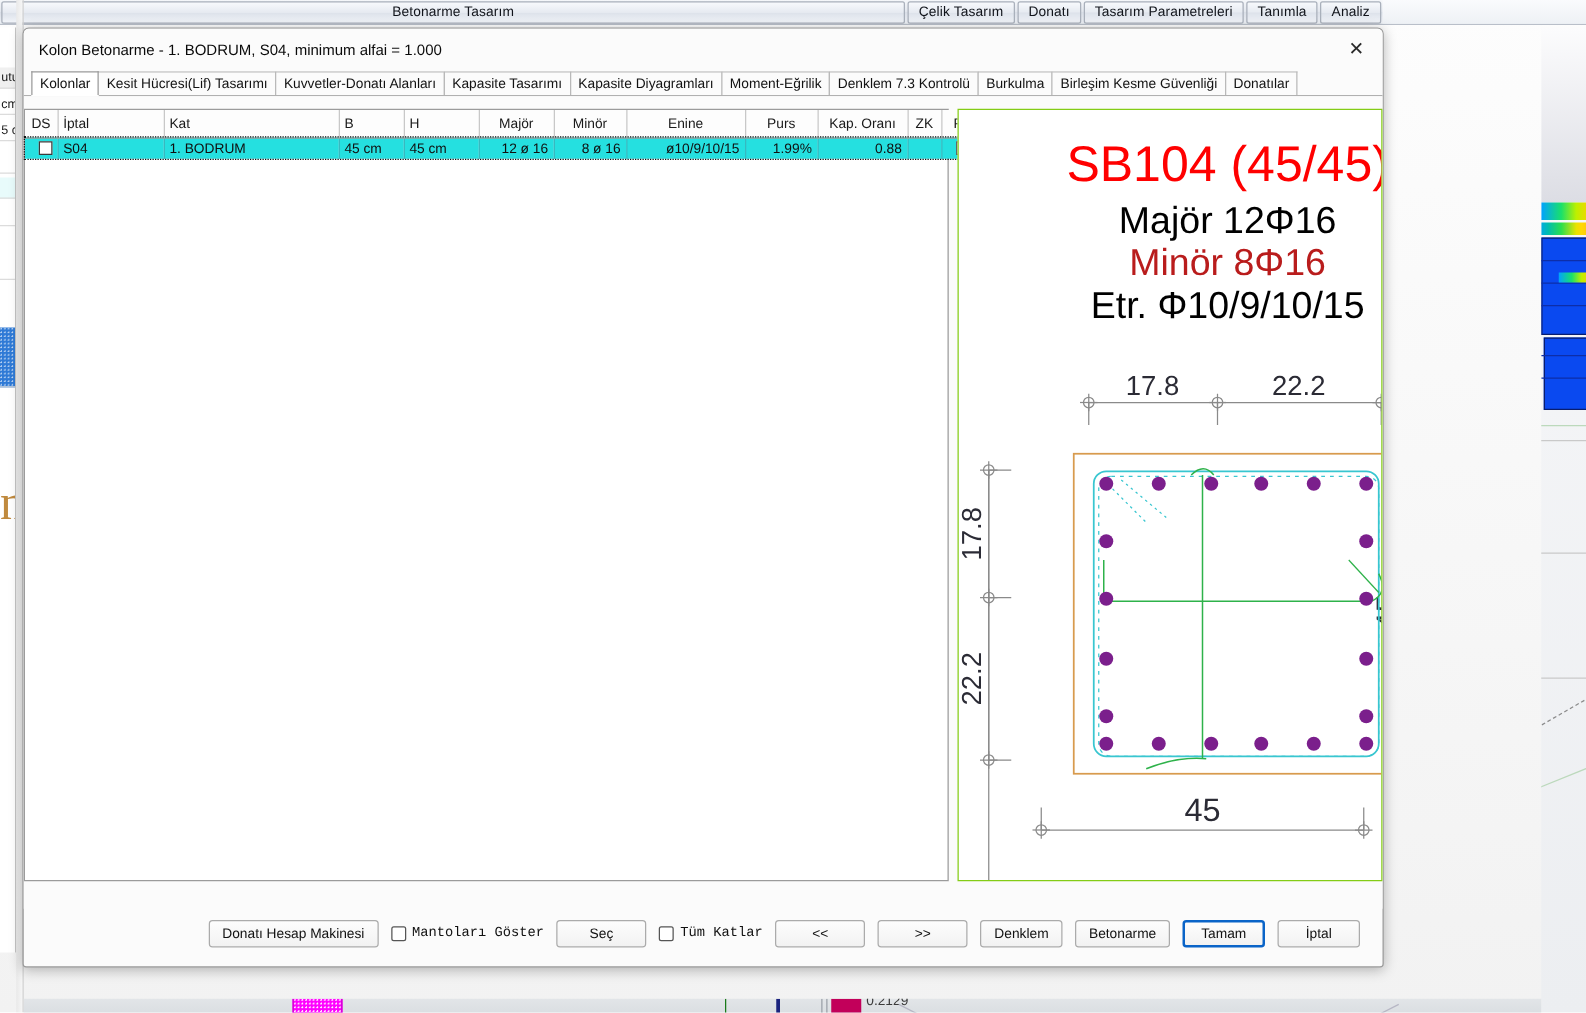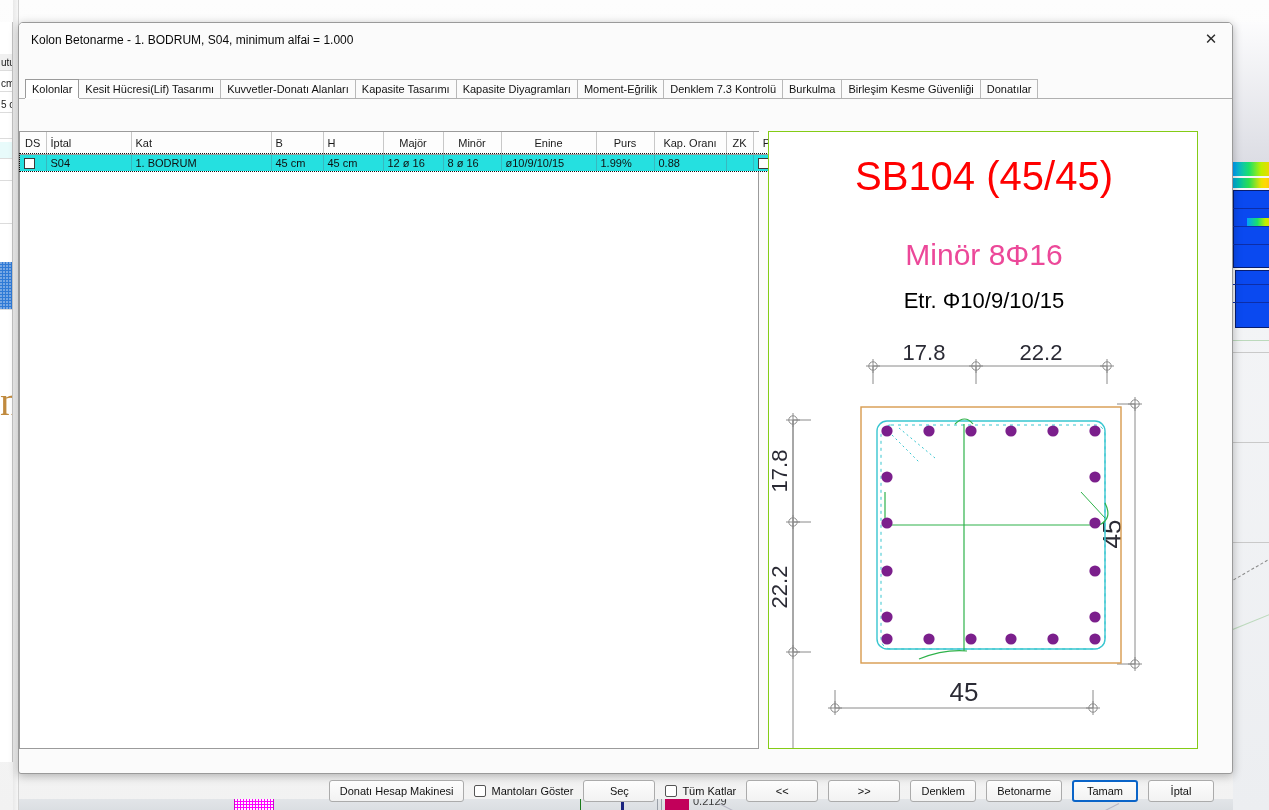--- a/index.html
+++ b/index.html
@@ -115,26 +115,26 @@
   .bg-num {
     position:absolute; font-size:11px; color:#3a3a3a; font-family:"Liberation Sans",sans-serif;
   }
   .bg-xline {
     position:absolute; border-top:1px solid #b6b6c4; transform-origin:left center;
   }
 
   
   #dialog {
     position: absolute; left: 18px; top: 22px;
-    width: 1215px; height: 752px;
+    width: 1089px; height: 752px;
     background: #fbfbfb;
     border: 1px solid #9a9a9a;
     border-radius: 5px 5px 3px 3px;
     box-shadow: 0 2px 10px rgba(0,0,0,.28);
-    display: flex; flex-direction: column; gap: 22px;
+    display: flex; flex-direction: column;
   }
   .dlg-title {
     height: 34px; flex: 0 0 34px;
     display: flex; align-items: center;
     padding: 0 6px 0 12px;
     background: #fbfbfb;
     border-radius: 4px 4px 0 0;
     position: relative;
   }
   .dlg-title-text { font-size: 12px; color: #0a0a0a; }
@@ -195,63 +195,72 @@
     height: 22px; padding: 0 4px; text-align:left;
   }
   table.grid th.c { text-align:center; }
   table.grid td {
     font-size: 11px; color:#101010;
     height: 17px; padding: 0 4px;
     border-right:1px solid #36b9c0;
   }
   tr.selrow td { background: #25e0e0; }
   tr.selrow { outline: 1px dotted #111; }
-  td.c { text-align:left; }
+  td.c { text-align:right; }
   .cellbox {
     width: 11px; height: 11px; border:1px solid #3a3a3a; background:#fff;
     display:inline-block; vertical-align:middle;
   }
 
   
   .dwg-title {
     position:absolute; left:0; width:430px; text-align:center;
     font-family:"Liberation Sans", sans-serif;
   }
   .t-red  { top: 22px;  font-size: 40px; color:#ff0000; letter-spacing:0px;}
   .t-l2   { top: 72px;  font-size: 30px; color:#000; }
-  .t-l3   { top: 106px; font-size: 30px; color:#ec4899; }
-  .t-l4   { top: 156px; font-size: 22px; color:#000; }
+  .t-l3   { top: 106px; font-size: 30px; color:#b91c1c; }
+  .t-l4   { top: 140px; font-size: 30px; color:#000; }
 
   .dwg { position:absolute; left:0; top:0; width:430px; height:618px; }
 
   
   .dlg-foot {
     flex: 0 0 46px; display:flex; align-items:center;
     justify-content:flex-end; gap: 10px; padding: 0 18px 6px 0;
   }
   .btn {
     height: 22px; min-width: 62px; padding: 0 10px;
     font-size: 11px; color:#111;
     background: linear-gradient(180deg,#fdfdfd,#f2f2f2);
     border:1px solid #ababab; border-radius: 3px;
     display:flex; align-items:center; justify-content:center;
     white-space: nowrap; cursor: default;
   }
   .btn.default { border:2px solid #0a64c8; }
   .btn.w110 { min-width:110px; }
   .btn.w66  { min-width:66px; }
   .btn.w72  { min-width:72px;text-align:right; }
-  .chk { display:flex; align-items:flex-end; gap:5px; font-size:11px; color:#111; }
+  .chk { display:flex; align-items:flex-end; gap:5px; font-size:11px; color:#111;font-family:Liberation Mono, monospace; }
   .chk .box { width:12px; height:12px; border:1px solid #555; background:#fff; border-radius:2px; }
 </style>
 </head>
 <body>
 
 <div id="app-bg">
 
+  <div class="menubar" id="menubar">
+      <div class="menu-btn wide">Betonarme Tasarım</div>
+      <div class="menu-btn">Çelik Tasarım</div>
+      <div class="menu-btn">Donatı</div>
+      <div class="menu-btn">Tasarım Parametreleri</div>
+      <div class="menu-btn">Tanımla</div>
+      <div class="menu-btn">Analiz</div>
+      <div class="menu-tail"></div>
+    </div>
 
   <div class="bg-left-panel">
     <div class="bg-left-row bg-left-hdr" style="top:32px">utu</div>
     <div class="bg-left-row" style="top:53px">cm</div>
     <div class="bg-left-row" style="top:74px">5 c</div>
     <div class="bg-left-row" style="top:100px"></div>
     <div class="bg-left-row" style="top:120px;background:#e8fbfb"></div>
     <div class="bg-left-row" style="top:142px"></div>
     <div class="bg-left-row" style="top:185px"></div>
     <div class="bg-left-row bg-left-sel" style="top:240px;height:48px"></div>
@@ -362,20 +371,21 @@
               <td class="c"><span class="cellbox"></span></td>
             </tr>
           </tbody>
       </table>
     </div>
 
     <div class="mid-gap"></div>
 
     <div class="right-pane">
       <div class="dwg-title t-red">SB104 (45/45)</div>
+      <div class="dwg-title t-l2">Majör 12Φ16</div>
       <div class="dwg-title t-l3">Minör 8Φ16</div>
       <div class="dwg-title t-l4">Etr. Φ10/9/10/15</div>
 
       <svg class="dwg" viewBox="0 0 430 618">
         <defs>
           <g id="dimmark">
             <circle cx="0" cy="0" r="4.2" fill="none" stroke="#8a8a8a" stroke-width="1"></circle>
             <line x1="-7" y1="0" x2="7" y2="0" stroke="#8a8a8a" stroke-width="1"></line>
             <line x1="0" y1="-7" x2="0" y2="7" stroke="#8a8a8a" stroke-width="1"></line>
           </g>

